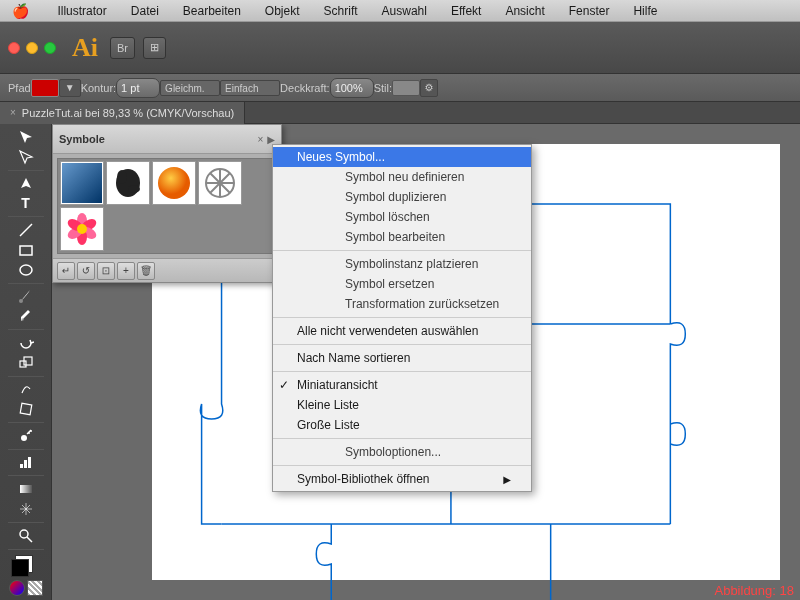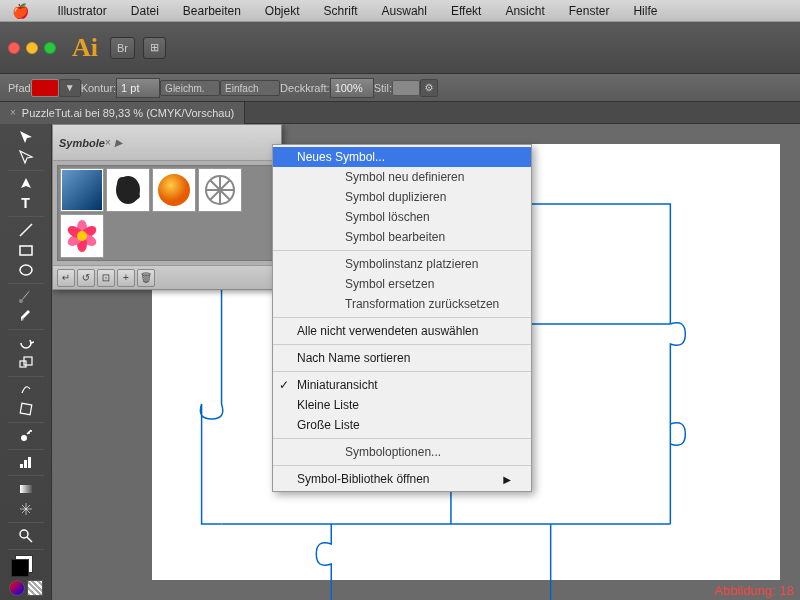--- a/index.html
+++ b/index.html
@@ -75,21 +75,21 @@
       display: flex;
       align-items: center;
       padding: 0 8px;
       gap: 0;
       border-bottom: 1px solid #333;
     }
     .options-label { color: #ccc; font-size: 11px; }
     .options-select {
       background: linear-gradient(to bottom, #888, #6a6a6a);
       border: 1px solid #444;
-      border-radius: 0;
+      border-radius: 7px;
       color: #eee;
       font-size: 11px;
       padding: 1px 4px;
       height: 20px;
     }
 
     
     .tab-bar {
       width: 800px;
       height: 22px;
@@ -175,27 +175,27 @@
     .symbols-panel {
       position: absolute;
       top: 0;
       left: 0;
       width: 230px;
       background: #ccc;
       border: 1px solid #888;
       box-shadow: 2px 2px 6px rgba(0,0,0,0.4);
     }
     .panel-header {
-      height: 36px;
+      height: 29px;
       background: linear-gradient(to bottom, #d8d8d8, #c0c0c0);
       display: flex;
       align-items: center;
+      justify-content: space-between;
       padding: 0 6px;
       border-bottom: 1px solid #999;
-      font-style: italic;
     }
     .panel-title { font-size: 11px; font-weight: bold; color: #333; }
     .panel-controls { display: flex; gap: 4px; color: #666; font-size: 10px; }
     .panel-body { background: #b0b0b0; padding: 4px; }
     .symbols-grid {
       display: flex;
       gap: 2px;
       flex-wrap: wrap;
       background: #888;
       padding: 2px;

